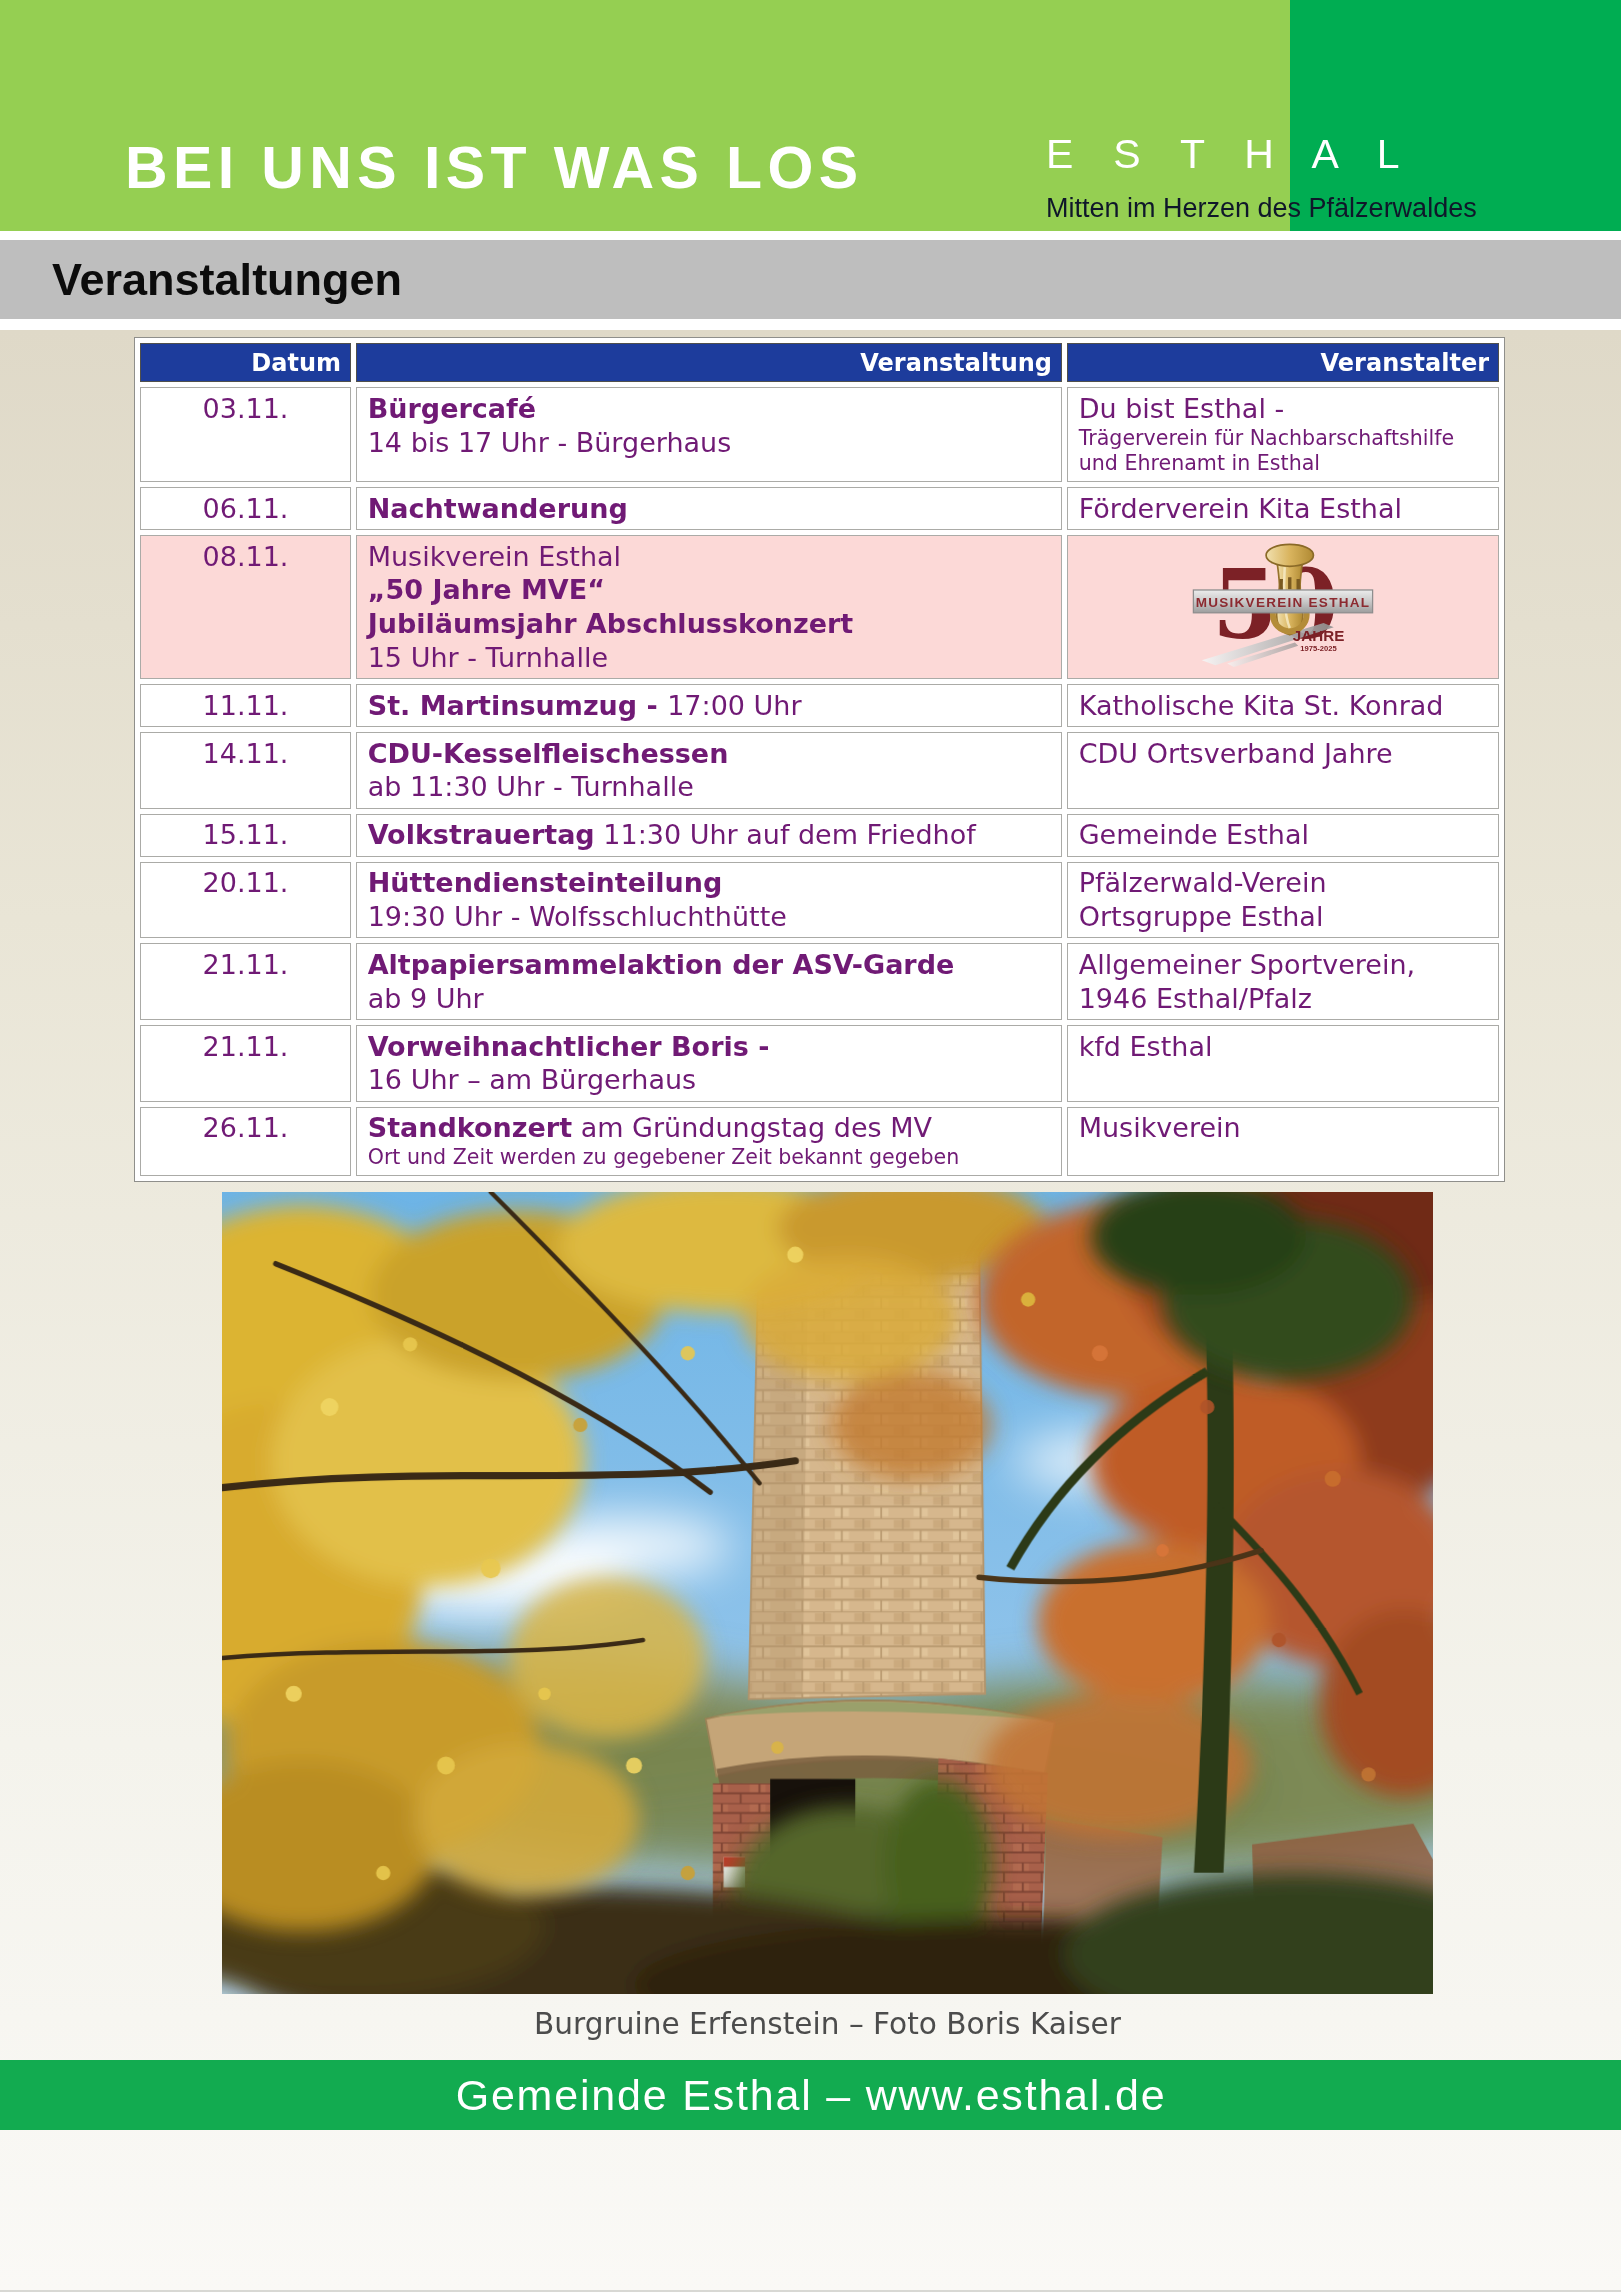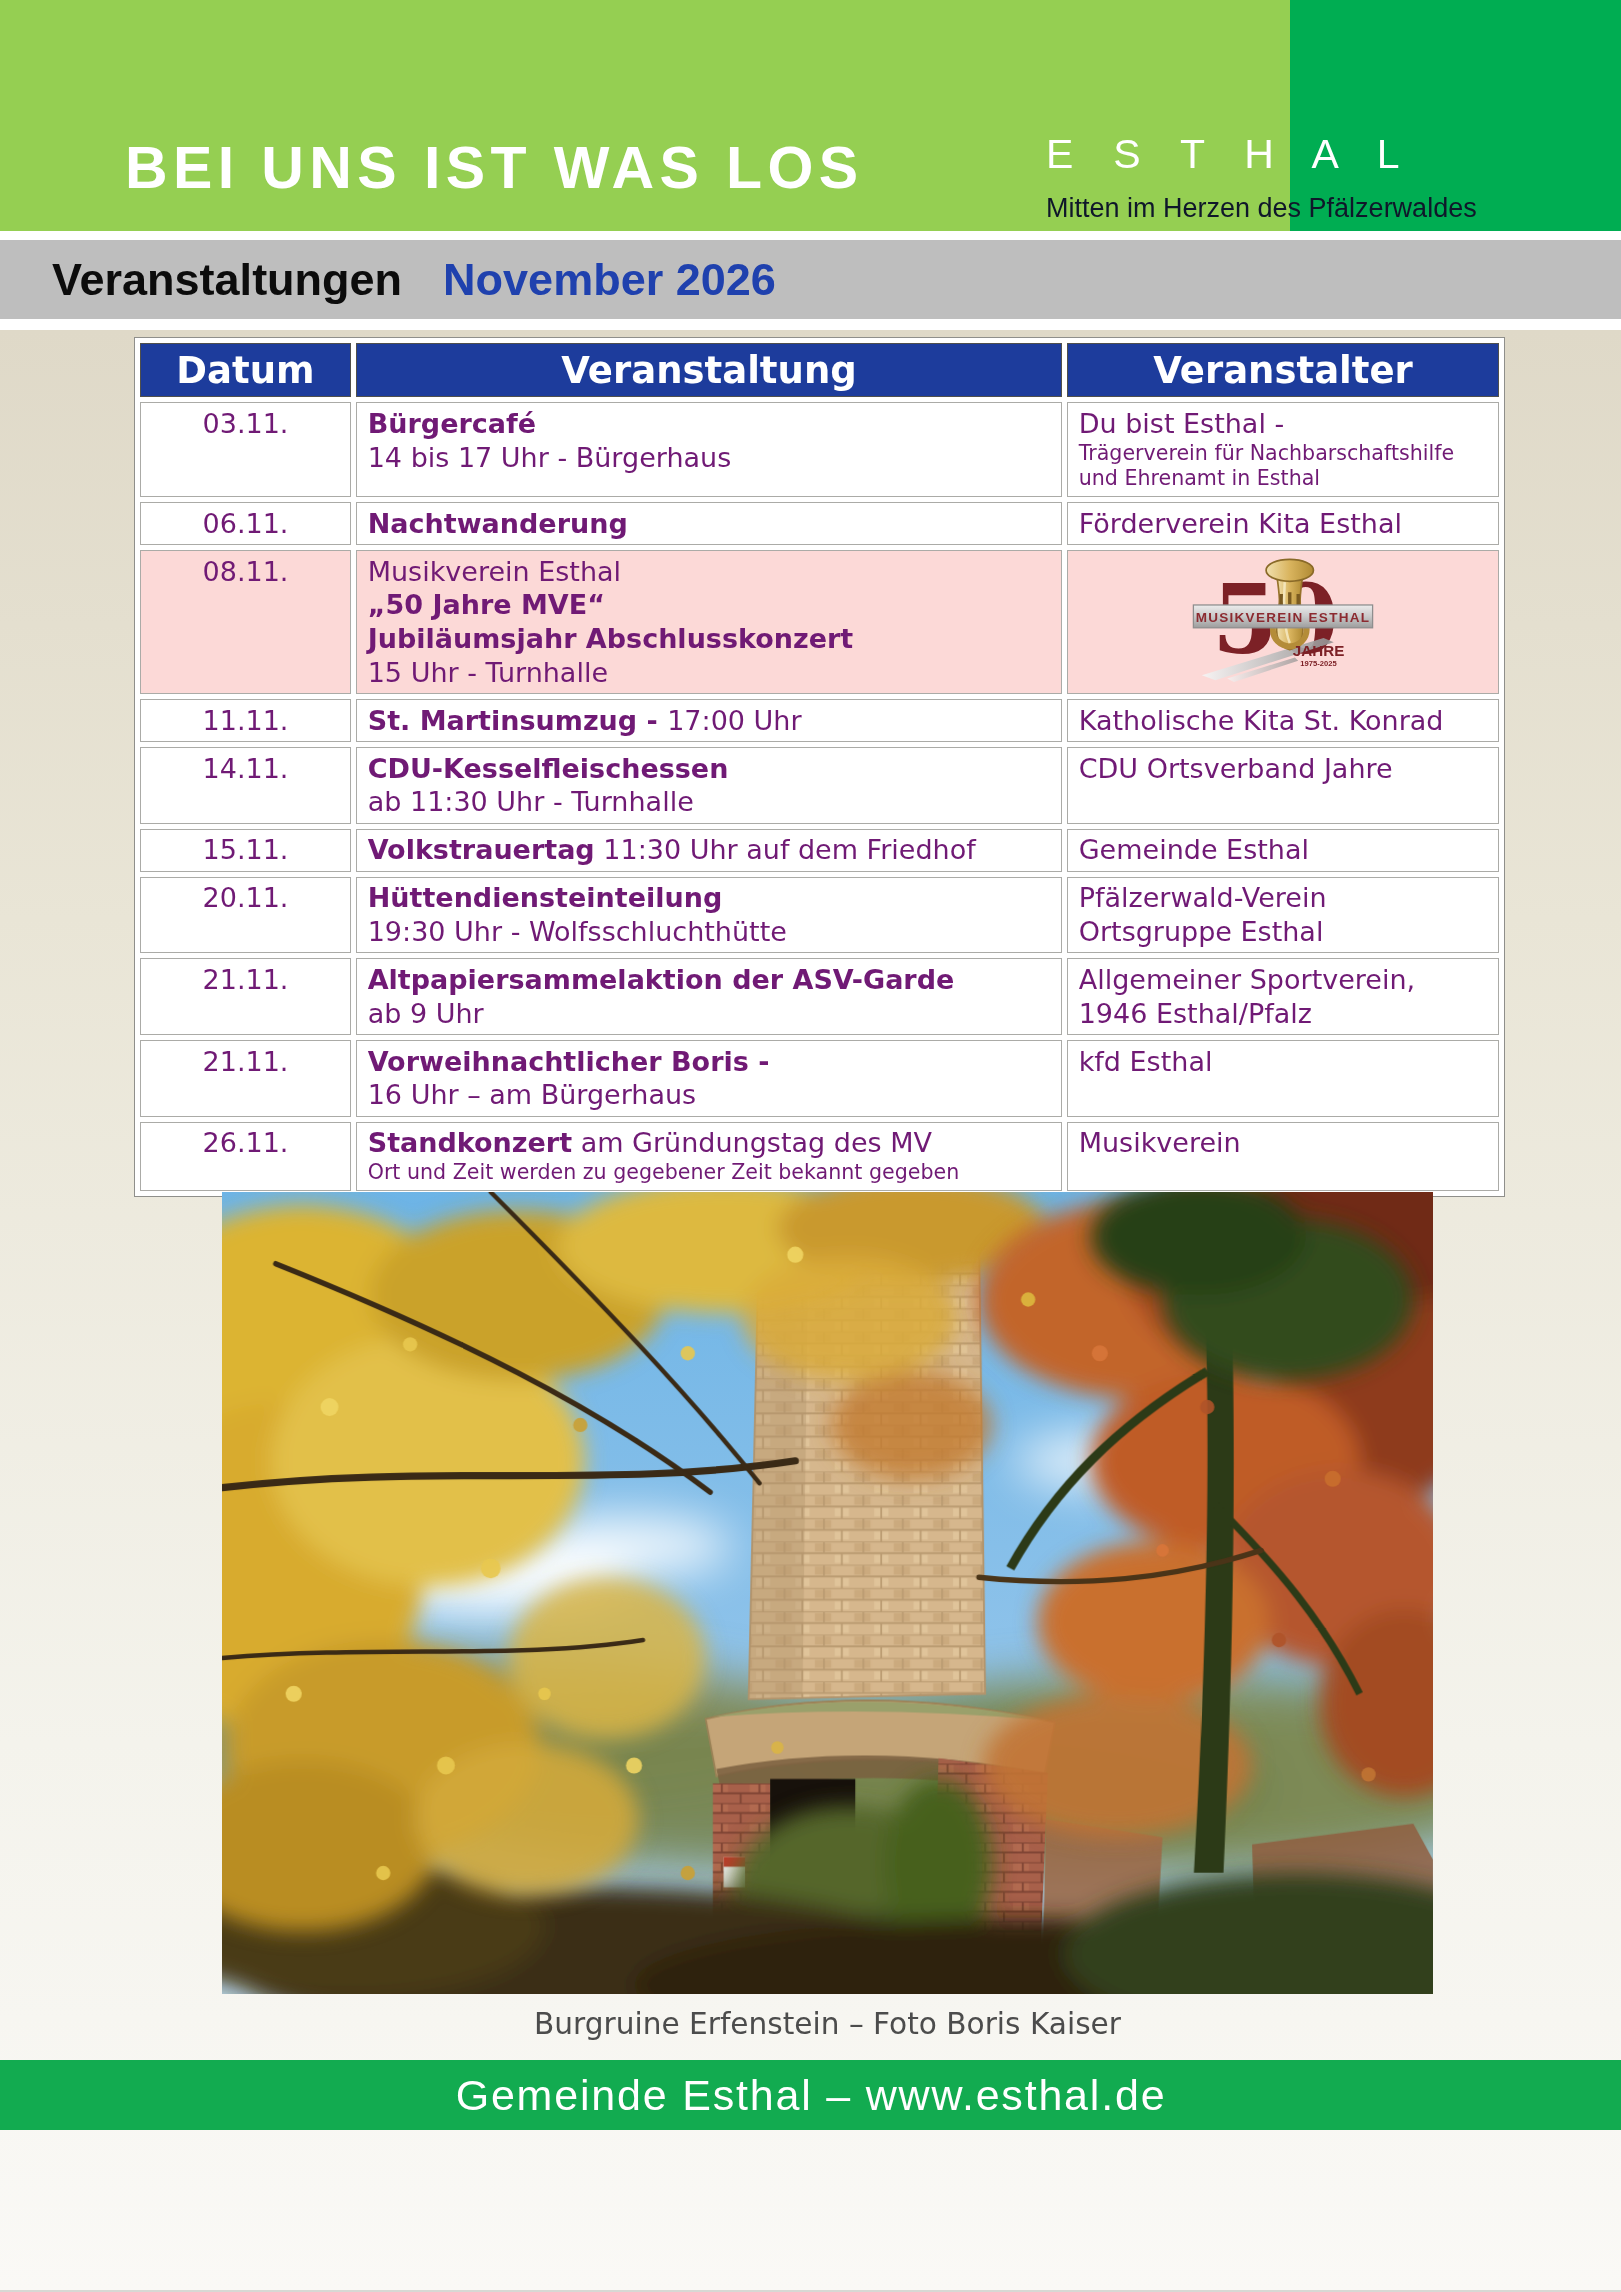--- a/index.html
+++ b/index.html
@@ -23,21 +23,21 @@
   .graybar .sec{color:#0c0c0c;}
   .graybar .month{color:#1F41AE;margin-left:41px;}
 
   
   .content{position:absolute;top:330px;left:0;right:0;bottom:0;
            background:linear-gradient(180deg,#DFD9C8 0%,#E9E5D6 30%,#F4F3EC 72%,#FAF9F6 100%);}
 
   
   table.events{position:absolute;top:7.2px;left:134px;border-collapse:separate;border-spacing:5.4px;
                background:#ffffff;border:1.8px solid #8F8F8B;}
-  table.events th{background:#1D3C9C;color:#ffffff;text-align:center;font-size:37px;font-weight:bold;
+  table.events th{background:#1D3C9C;color:#ffffff;text-align:right;font-size:24px;font-weight:bold;
                   padding:4.5px 9px;border:0.9px solid #50504C;font-family:"DejaVu Sans",sans-serif;}
   table.events td{background:#ffffff;border:0.9px solid #ABABA7;vertical-align:top;
                   font-size:27px;line-height:1.25;padding:3.6px 10.7px;color:#701a75;}
   table.events tr.hl td{background:#FCD9D7;}
   .c-date{text-align:center;}
   .line .b{font-weight:bold;}
   .line.small{font-size:20.6px;line-height:1.26;}
   .logo-cell{text-align:center;vertical-align:middle !important;padding:1.8px !important;}
 
   
@@ -59,21 +59,20 @@
 
   <div class="header">
     <div class="header-dark"></div>
     <div class="main-title">BEI UNS IST WAS LOS</div>
     <div class="brand">E S T H A L</div>
     <div class="brand-sub">Mitten im Herzen des Pfälzerwaldes</div>
   </div>
 
   <div class="graybar">
     <span class="sec">Veranstaltungen</span>
-    <span class="month">November 2026</span>
   </div>
 
   <div class="content">
 
     <table class="events">
       <colgroup>
         <col style="width:211px">
           <col style="width:706px">
           <col style="width:432px">
       </colgroup>

